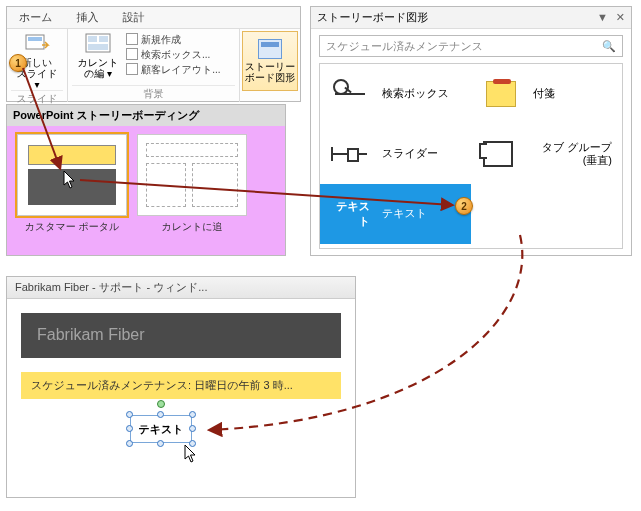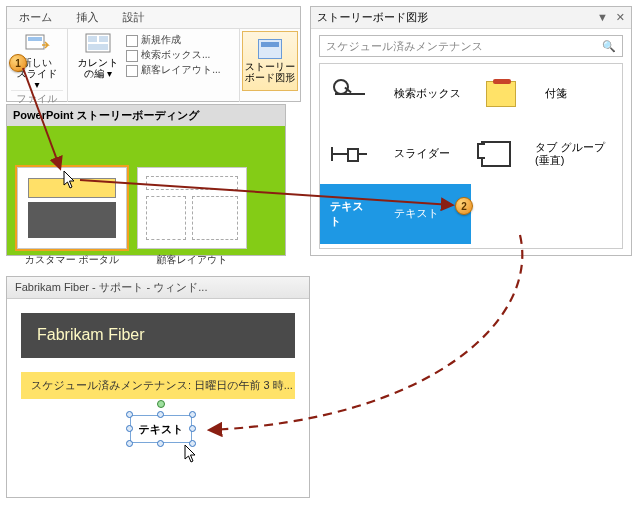--- a/index.html
+++ b/index.html
@@ -71,21 +71,21 @@
     width: 52px;
     padding: 2px 2px 0;
     font-size: 10px;
     text-align: center;
     line-height: 1.1;
     gap: 2px;
   }
   .big-btn .ic { width: 26px; height: 22px; }
   .grp-mid { display: flex; align-items: flex-start; gap: 2px; }
   .mini-list { display: flex; flex-direction: column; gap: 1px; padding-top: 2px; }
-  .mini-item { display: flex; align-items: flex-end; gap: 3px; font-size: 10px; color: #444; white-space: nowrap; }
+  .mini-item { display: flex; align-items: flex-start; gap: 3px; font-size: 10px; color: #444; white-space: nowrap; }
   .mini-item .sq { width: 12px; height: 12px; border: 1px solid #999; background: #fff; }
   .sb-btn {
     border: 1px solid #e6b85c;
     background: linear-gradient(#fff5dd,#ffe9b0);
     width: 56px;
     height: 60px;
     display: flex;
     flex-direction: column;
     align-items: center;
     justify-content: center;
@@ -105,33 +105,32 @@
     content: ""; position: absolute; top: 2px; left: 2px; right: 2px; height: 5px;
     background: #6a9bd8;
   }
 
   
   .thumbs {
     position: absolute;
     left: 6px; top: 104px;
     width: 280px; height: 152px;
     border: 1px solid #bbb;
-    background: #84cc16;
+    background: #f0abfc;
   }
   .thumbs-title {
     background: #dcdcdc;
     padding: 3px 6px;
     font-size: 11px;
     font-weight: bold;
   }
   .thumbs-body {
     display: flex;
     gap: 10px;
     padding: 8px 10px 2px;
-    margin-top: 33px;
   }
   .thumb {
     display: flex;
     flex-direction: column;
     align-items: center;
     gap: 4px;
   }
   .thumb .frame {
     width: 110px; height: 82px;
     background: #fff;
@@ -190,23 +189,24 @@
     height: 186px;
     overflow: hidden;
   }
   .shape-grid {
     display: grid;
     grid-template-columns: 1fr 1fr;
   }
   .cell {
     display: flex;
     align-items: center;
-    gap: 24px;
+    gap: 12px;
     padding: 8px 10px;
     height: 60px;
+    text-align: right;
   }
   .cell.sel { background: #1e98e4; color: #fff; }
   .cell .lbl { font-size: 11px; line-height: 1.2; }
   .sh { width: 40px; height: 34px; display: flex; align-items: center; justify-content: center; }
   .sh-search { border-bottom: 2px solid #333; width: 30px; height: 0; position: relative; }
   .sh-search::before {
     content: ""; position: absolute; left: -2px; top: -14px;
     width: 12px; height: 12px; border: 2px solid #333; border-radius: 50%;
   }
   .sh-search::after {
@@ -220,35 +220,35 @@
   .sh-tabs { width: 34px; height: 24px; border: 2px solid #333; background: #fff; position:relative;}
   .sh-tabs::before { content:""; position:absolute; top:-6px; left:0; width:12px; height:6px; border:2px solid #333; border-bottom:none; background:#fff;}
   .sh-vtabs { width: 30px; height: 26px; border: 2px solid #333; background:#fff; position:relative;}
   .sh-vtabs::before { content:""; position:absolute; left:-6px; top:0; width:6px; height:12px; border:2px solid #333; border-right:none; background:#fff;}
   .sh-text { font-size: 11px; color: #fff; }
 
   
   .preview {
     position: absolute;
     left: 6px; top: 276px;
-    width: 304px; height: 222px;
+    width: 350px; height: 222px;
     border: 1px solid #bbb;
     background: #fff;
   }
   .prev-title {
     background: linear-gradient(#f4f4f4,#e6e6e6);
     color: #444;
     padding: 3px 8px;
     font-size: 11px;
     border-bottom: 1px solid #ccc;
   }
   .prev-body { padding: 14px; }
   .banner {
     background: #4a4a4a;
-    color: #fef9c3;
+    color: #a3a3a3;
     padding: 12px 16px;
     font-size: 16px;
     line-height: 1.3;
   }
   .maint {
     margin-top: 14px;
     background: #ffe268;
     padding: 6px 10px;
     font-size: 11px;
     color: #333;
@@ -307,21 +307,21 @@
         <div class="ic">
           <svg viewBox="0 0 26 22">
               <rect x="2" y="2" width="18" height="14" fill="#fff" stroke="#888"></rect>
               <rect x="4" y="4" width="14" height="4" fill="#9cc3ec"></rect>
               <path d="M18 12 l6 0 l-3 -3 m3 3 l-3 3" stroke="#e0a030" fill="none" stroke-width="1.5"></path>
             </svg>
         </div>
         <span style="white-space:pre-line">新しい
 スライド ▾</span>
       </div>
-      <div class="grp-label">ファイル</div>
+      <div class="grp-label">スライド</div>
     </div>
     <div class="grp" style="flex:1">
       <div class="grp-mid">
         <div class="big-btn">
           <div class="ic">
             <svg viewBox="0 0 26 22">
                 <rect x="1" y="1" width="24" height="18" fill="#fff" stroke="#888"></rect>
                 <rect x="3" y="3" width="9" height="6" fill="#cde"></rect>
                 <rect x="14" y="3" width="9" height="6" fill="#cde"></rect>
                 <rect x="3" y="11" width="20" height="6" fill="#cde"></rect>
@@ -337,20 +337,21 @@
           <div class="mini-item">
               <span class="sq"></span>
               <span>検索ボックス...</span>
             </div>
           <div class="mini-item">
               <span class="sq"></span>
               <span>顧客レイアウト...</span>
             </div>
         </div>
       </div>
+      <div class="grp-label">背景</div>
     </div>
     <div class="grp" style="border-right:none;padding:0">
       <div class="sb-btn">
         <div class="sb-ic"></div>
         <span>ストーリーボード図形</span>
       </div>
     </div>
   </div>
 </div>
 
@@ -363,21 +364,21 @@
         <div class="portal-mini2"></div>
       </div>
       <div class="cap">カスタマー ポータル</div>
     </div>
     <div class="thumb">
       <div class="frame">
         <div class="dash" style="top:8px;left:8px;right:8px;height:14px;"></div>
         <div class="dash" style="top:28px;left:8px;width:40px;bottom:8px;"></div>
         <div class="dash" style="top:28px;left:54px;right:8px;bottom:8px;"></div>
       </div>
-      <div class="cap">顧客レイアウト</div>
+      <div class="cap">カレントに追</div>
     </div>
   </div>
 </div>
 
 <div class="pane">
   <div class="pane-title">
     <span>ストーリーボード図形</span>
     <span class="right">
       <span>▼</span>
       <span>✕</span>

